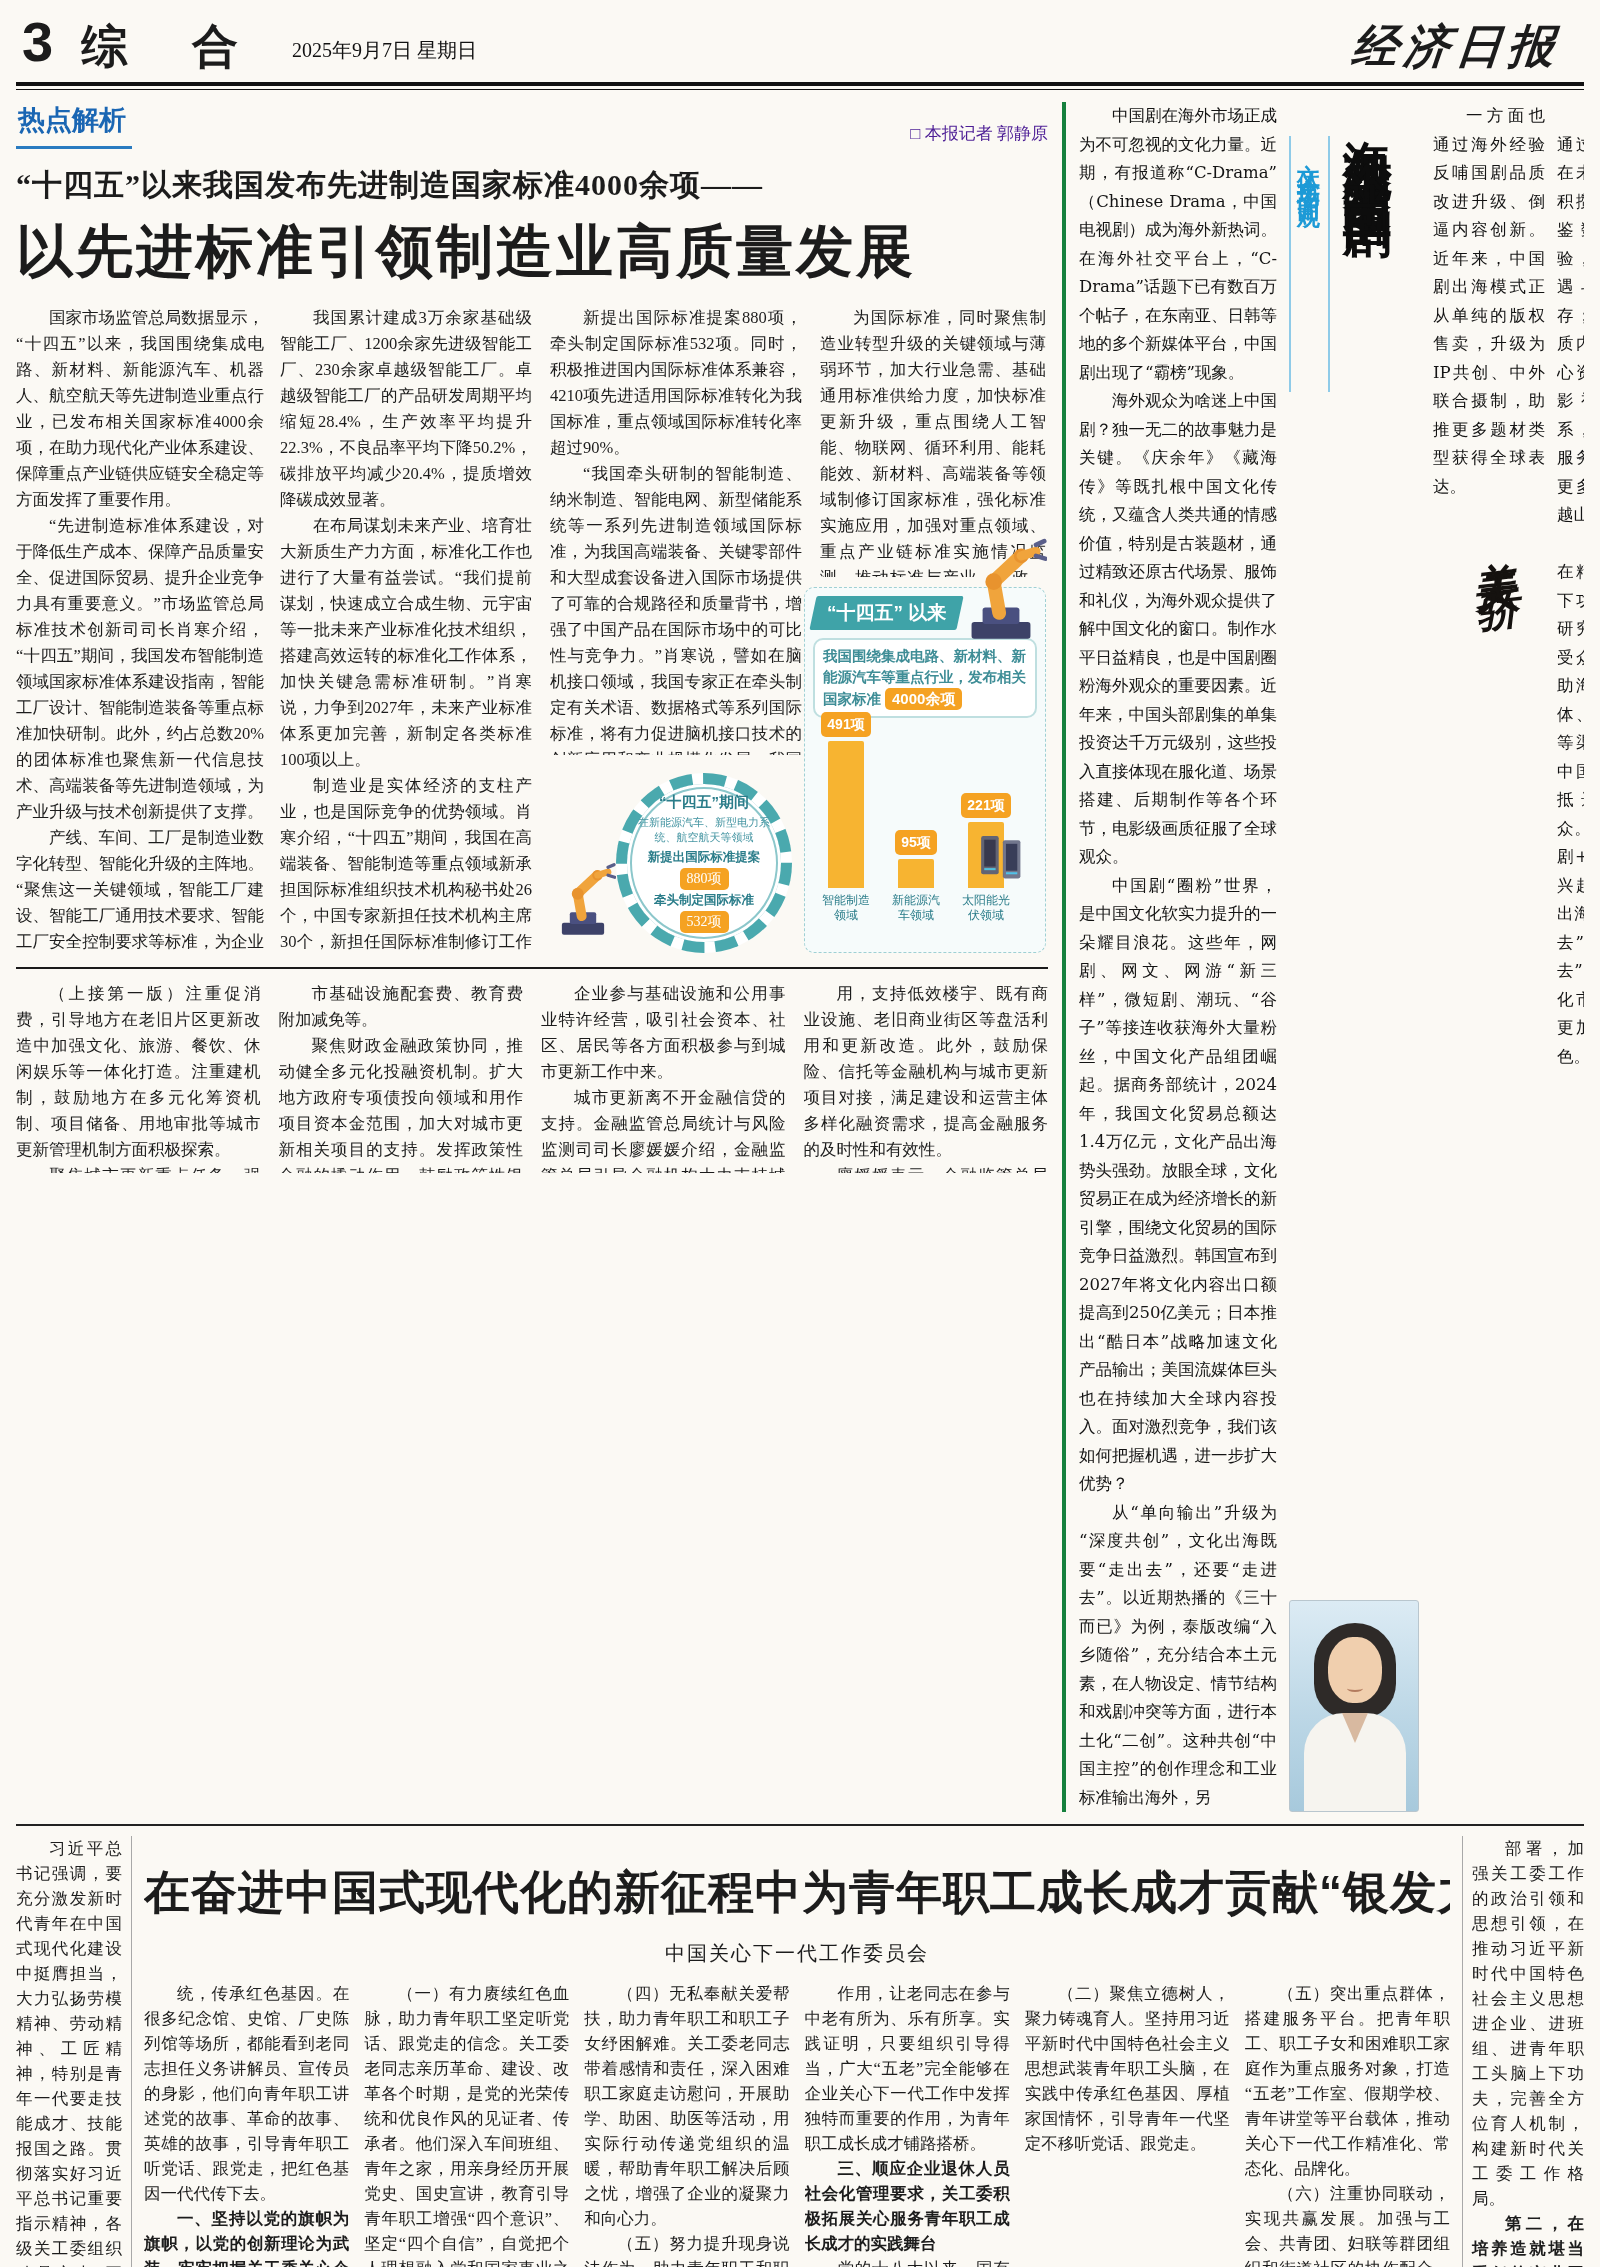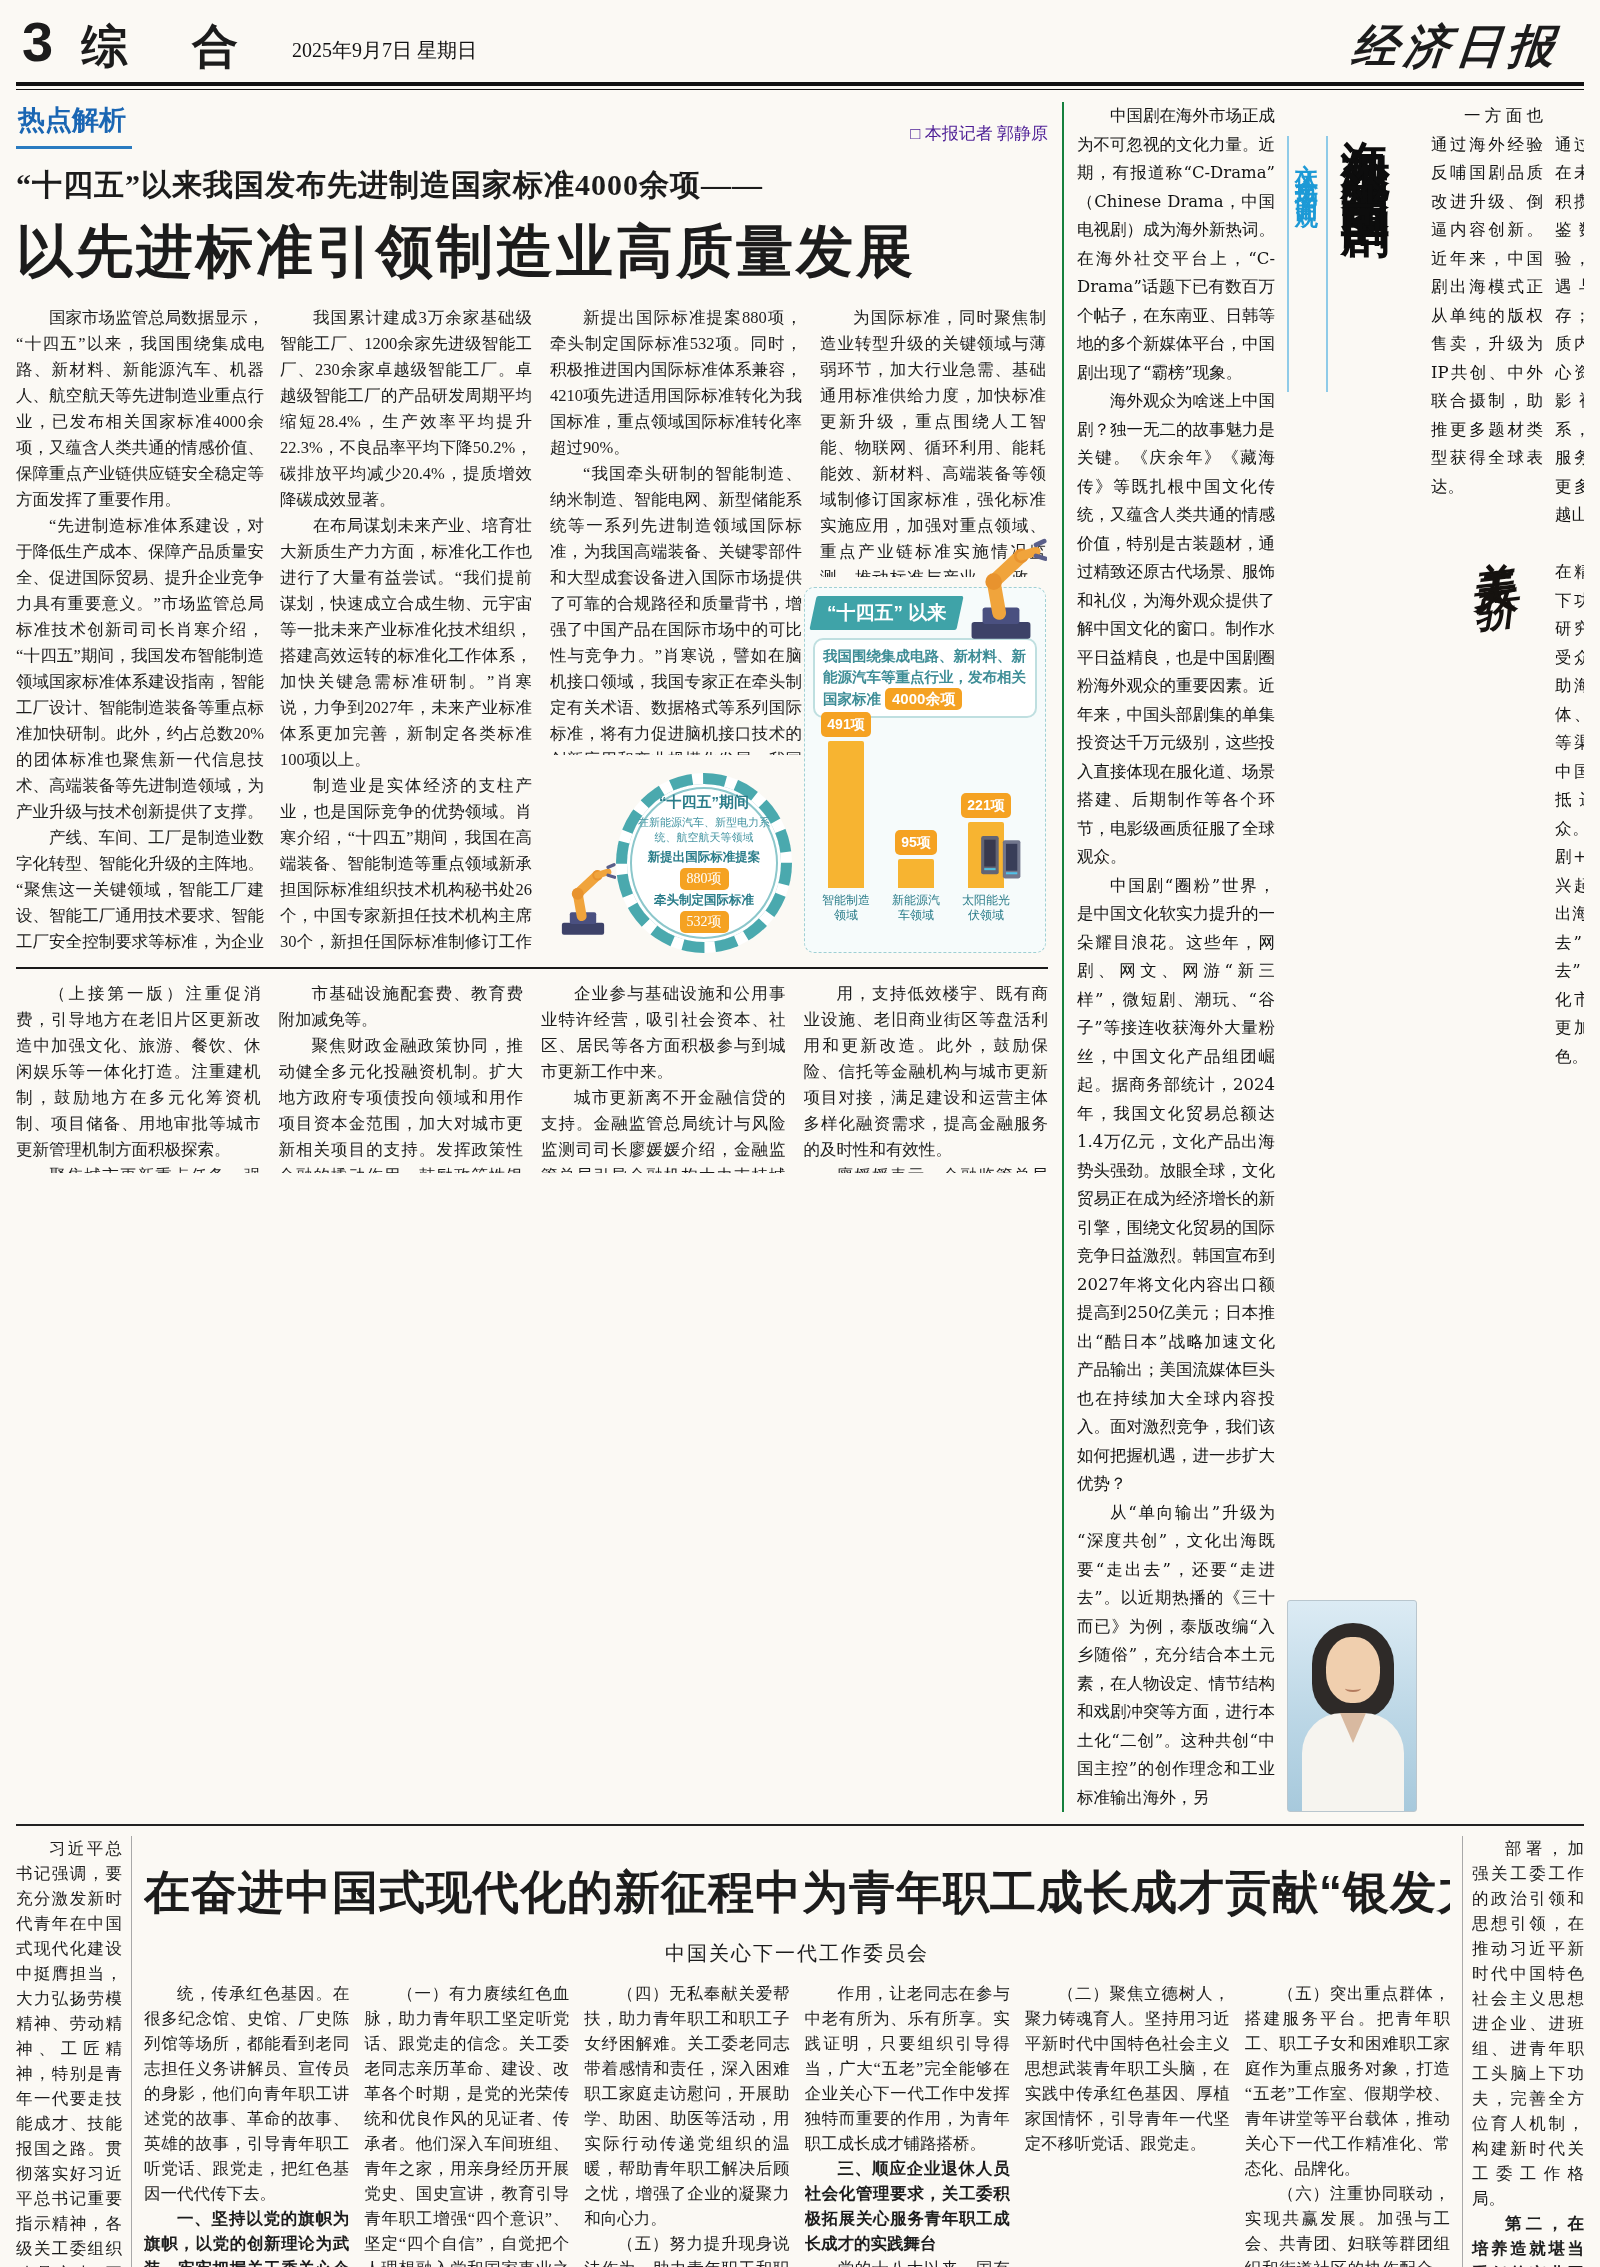--- a/index.html
+++ b/index.html
@@ -63,21 +63,21 @@
           text-align:center; padding:10px; }
   .gear-title { font-family:"Liberation Sans",sans-serif; font-weight:700; font-size:15px; color:#2b7d8a; }
   .gear-sub { font-size:11px; line-height:1.35; color:#4796a3; margin:3px 0; font-family:"Liberation Sans",sans-serif; }
   .gear-line { font-family:"Liberation Sans",sans-serif; font-weight:700; font-size:12.5px; color:#2b7d8a; margin-top:2px; }
   .gear .val-badge { font-size:14px; margin-top:2px; }
   
   .contin { margin-top:14px; border-top:2px solid #1a1a1a; padding-top:12px;
             display:flex; gap:18px; height:206px; overflow:hidden; }
   .ccol { flex:1; overflow:hidden; font-size:16.5px; line-height:26px; }
   
-  .right-art { flex:1; border-left:2px solid #15803d; margin-left:14px; padding-left:13px;
+  .right-art { flex:1; border-left:4px solid #15803d; margin-left:14px; padding-left:13px;
                display:flex; gap:12px; overflow:hidden; }
   .kai { font-family:"DejaVu Serif",serif; font-size:16.5px; line-height:28.5px; color:#141414; }
   .rcolA { width:198px; flex:0 0 auto; overflow:hidden; }
   .title-block { width:132px; flex:0 0 auto; display:flex; flex-direction:column; }
   .tb-row { display:flex; gap:10px; }
   .vtag { writing-mode:vertical-rl; font-family:"Liberation Sans",sans-serif; font-weight:700;
           font-size:23px; letter-spacing:7px; color:#1d9ad6; border-left:2px solid #8fcbe8;
           border-right:2px solid #8fcbe8; padding:10px 3px; height:256px; margin-top:34px; }
   .vheadline { writing-mode:vertical-rl; font-family:"Liberation Sans",sans-serif; font-weight:900;
                font-size:49px; letter-spacing:7px; height:672px; line-height:1.15; color:#0d0d0d; }
@@ -124,21 +124,21 @@
     <div class="left-wrap">
       <div class="kicker-row">
         <div class="kicker">热点解析</div>
         <div class="byline-main">□ 本报记者 郭静原</div>
       </div>
       <div class="subtitle">“十四五”以来我国发布先进制造国家标准4000余项——</div>
       <div class="headline-main">以先进标准引领制造业高质量发展</div>
 
       <div class="article-body">
         <div class="col c1">
-            <p class="para">国家市场监管总局数据显示，“十四五”以来，我国围绕集成电路、新材料、新能源汽车、机器人、航空航天等先进制造业重点行业，已发布相关国家标准4000余项，又蕴含人类共通的情感价值、保障重点产业链供应链安全稳定等方面发挥了重要作用。</p>
+            <p class="para">国家市场监管总局数据显示，“十四五”以来，我国围绕集成电路、新材料、新能源汽车、机器人、航空航天等先进制造业重点行业，已发布相关国家标准4000余项，在助力现代化产业体系建设、保障重点产业链供应链安全稳定等方面发挥了重要作用。</p>
             <p class="para">“先进制造标准体系建设，对于降低生产成本、保障产品质量安全、促进国际贸易、提升企业竞争力具有重要意义。”市场监管总局标准技术创新司司长肖寒介绍，“十四五”期间，我国发布智能制造领域国家标准体系建设指南，智能工厂设计、智能制造装备等重点标准加快研制。此外，约占总数20%的团体标准也聚焦新一代信息技术、高端装备等先进制造领域，为产业升级与技术创新提供了支撑。</p>
             <p class="para">产线、车间、工厂是制造业数字化转型、智能化升级的主阵地。“聚焦这一关键领域，智能工厂建设、智能工厂通用技术要求、智能工厂安全控制要求等标准，为企业智能化改造提供了明确指引和实施路径。”市场监管总局相关负责人介绍，目前，</p>
           </div>
         <div class="col c2">
             <p class="para">我国累计建成3万余家基础级智能工厂、1200余家先进级智能工厂、230余家卓越级智能工厂。卓越级智能工厂的产品研发周期平均缩短28.4%，生产效率平均提升22.3%，不良品率平均下降50.2%，碳排放平均减少20.4%，提质增效降碳成效显著。</p>
             <p class="para">在布局谋划未来产业、培育壮大新质生产力方面，标准化工作也进行了大量有益尝试。“我们提前谋划，快速成立合成生物、元宇宙等一批未来产业标准化技术组织，搭建高效运转的标准化工作体系，加快关键急需标准研制。”肖寒说，力争到2027年，未来产业标准体系更加完善，新制定各类标准100项以上。</p>
             <p class="para">制造业是实体经济的支柱产业，也是国际竞争的优势领域。肖寒介绍，“十四五”期间，我国在高端装备、智能制造等重点领域新承担国际标准组织技术机构秘书处26个，中国专家新担任技术机构主席30个，新担任国际标准制修订工作组召集人486个，在新能源汽车、新型电力系统、航空航天等领域</p>
           </div>
         <div class="col c3">
             <p class="para">新提出国际标准提案880项，牵头制定国际标准532项。同时，积极推进国内国际标准体系兼容，4210项先进适用国际标准转化为我国标准，重点领域国际标准转化率超过90%。</p>

